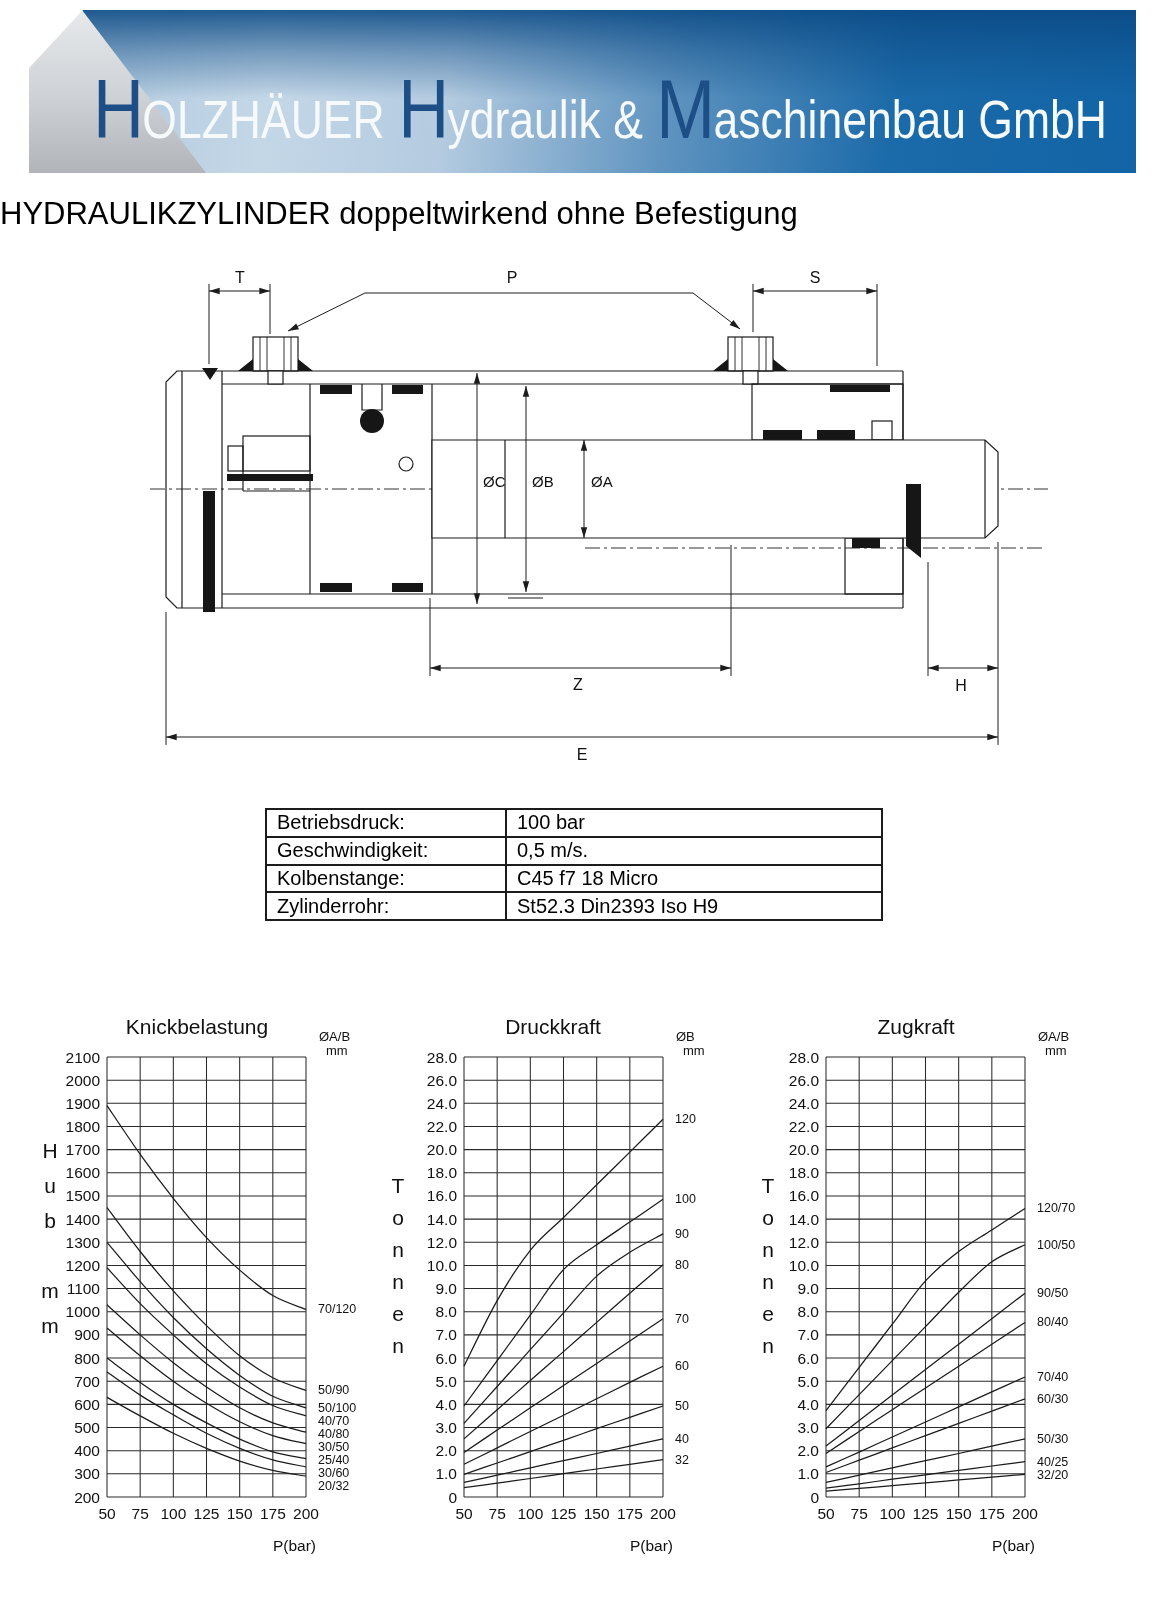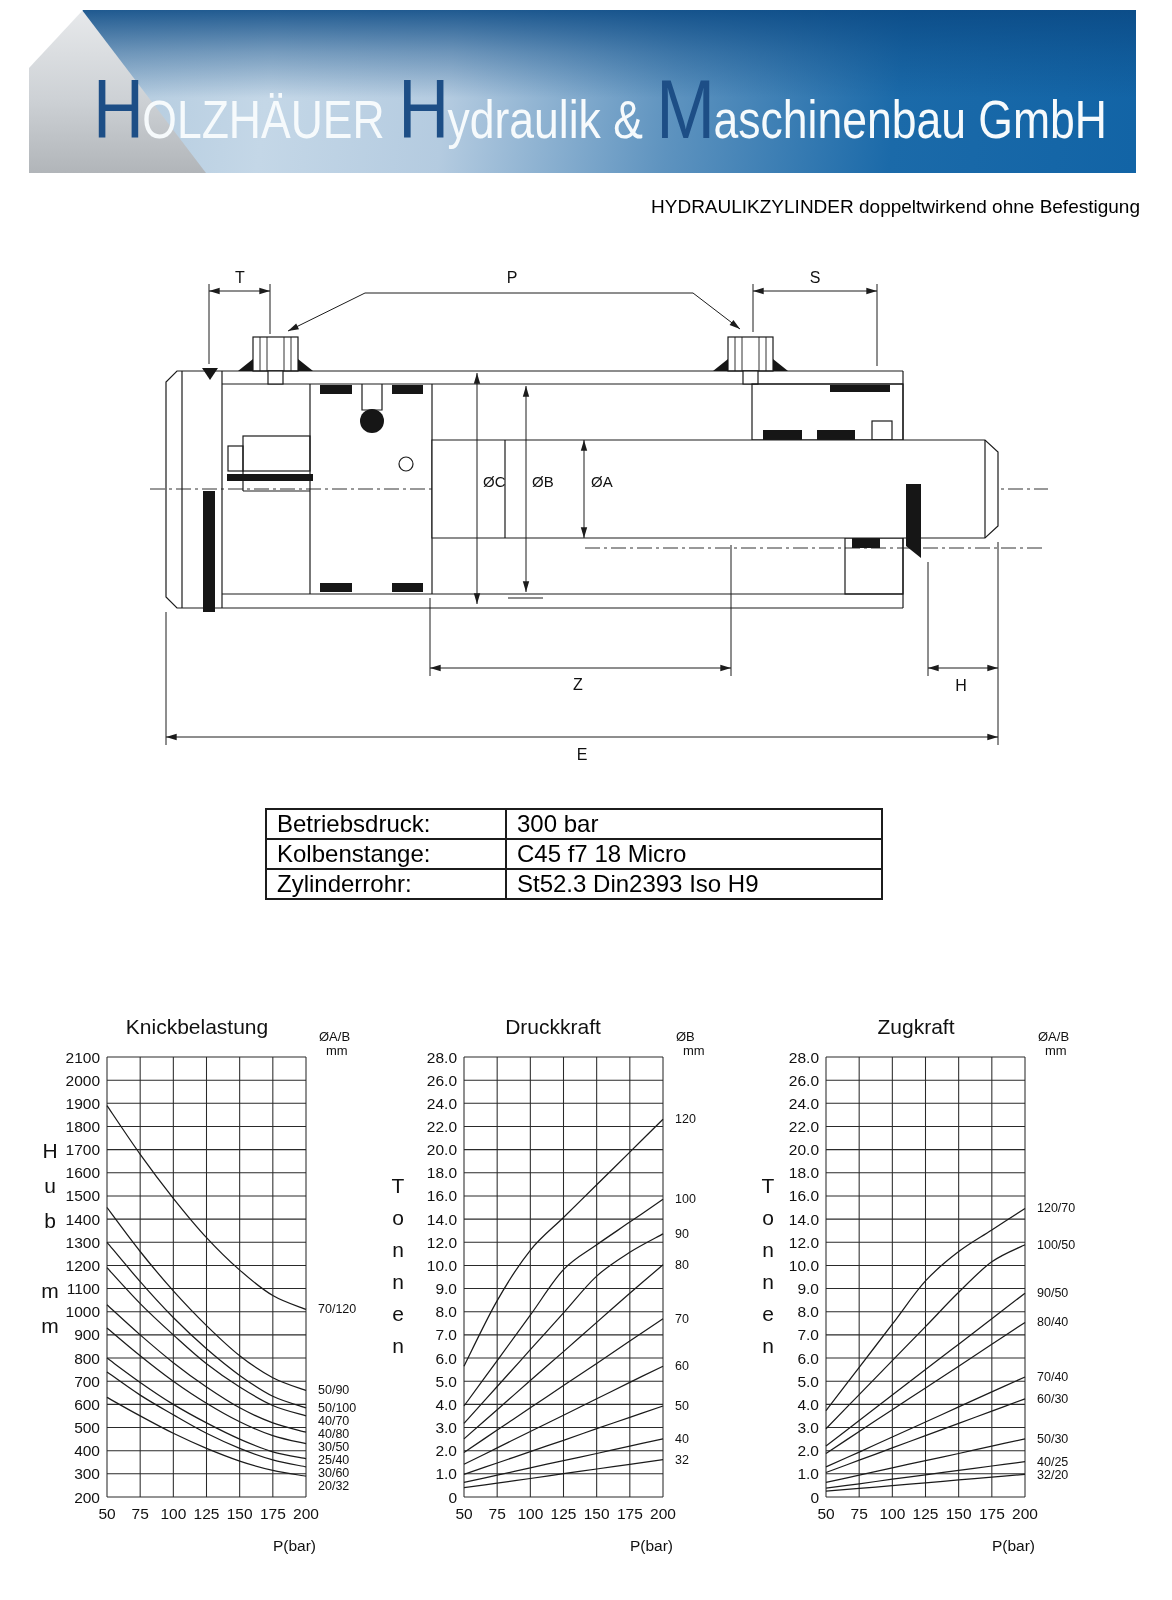--- a/index.html
+++ b/index.html
@@ -14,22 +14,22 @@
     background:linear-gradient(180deg,#e7e9eb 0%,#cdd1d5 55%,#b1b5b9 100%);
     clip-path:polygon(0 57px,53px 0,177px 163px,0 163px);}
   .banner-tri{position:absolute;left:0;top:0;width:60px;height:62px;background:#fff;
     clip-path:polygon(0 0,54px 0,0 58px);}
   .brand{position:absolute;left:64px;top:57px;display:flex;align-items:baseline;white-space:pre;
     transform:scaleX(.84);transform-origin:left bottom;}
   .brand .big{font-size:84px;line-height:1;color:#1d4e86;letter-spacing:-2px;}
   .brand .small{font-size:53px;line-height:1;color:#f6fafc;letter-spacing:0;margin-right:16px;}
   .brand .small:last-child{margin-right:0;}
   
-  .doc-title{position:absolute;left:0;top:196px;width:1140px;text-align:right;
-    font-size:19px;color:#000;}
+  .doc-title{position:absolute;left:0;top:196px;width:1140px;text-align:left;
+    font-size:31px;color:#000;}
   
   svg.art{position:absolute;left:0;top:0;width:1172px;height:1600px;
     font-family:"Liberation Sans",sans-serif;}
   .ln{stroke:#1c1c1c;stroke-width:1.2;fill:none;}
   .thin{stroke-width:.9;}
   .blk{fill:#161616;stroke:none;}
   .wht{fill:#ffffff;stroke:#1c1c1c;stroke-width:1.2;}
   .dim{stroke:#1c1c1c;stroke-width:1;fill:none;}
   .cl{stroke:#1c1c1c;stroke-width:.9;stroke-dasharray:15 4 3 4;fill:none;}
   text.dlabel{font-size:16px;fill:#111;}
@@ -37,21 +37,21 @@
   .grid{stroke:#2a2a2a;stroke-width:1.05;fill:none;}
   .sline{stroke:#1b1b1b;stroke-width:1.25;fill:none;}
   text.tick{font-size:15.5px;fill:#111;}
   text.ctitle{font-size:21px;fill:#111;}
   text.ltitle{font-size:13px;fill:#111;}
   text.ylet{font-size:21px;fill:#111;}
   text.slabel{font-size:12.5px;fill:#111;}
   text.xlab{font-size:15.5px;fill:#111;}
   
   table.spec{position:absolute;left:265px;top:808px;width:618px;border-collapse:collapse;
-    font-size:24px;color:#000;table-layout:fixed;}
+    font-size:20px;color:#000;table-layout:fixed;}
   table.spec td{border:2px solid #1c1c1c;height:25.8px;padding:0 0 0 10px;vertical-align:middle;}
   table.spec td.c1{width:228px;}
 </style>
 </head>
 <body>
 
 <div class="page">
 
   <div class="banner">
     <div class="banner-gray"></div>
@@ -428,21 +428,25 @@
           <text x="1037" y="1465.5684210526315" class="slabel">40/25</text>
           <text x="1037" y="1478.5684210526315" class="slabel">32/20</text>
         </g>
       </g>
   </svg>
 
   <table class="spec">
     <tbody>
       <tr>
         <td class="c1">Betriebsdruck:</td>
-        <td>300 bar</td>
+        <td>100 bar</td>
+      </tr>
+      <tr>
+        <td class="c1">Geschwindigkeit:</td>
+        <td>0,5 m/s.</td>
       </tr>
       <tr>
         <td class="c1">Kolbenstange:</td>
         <td>C45 f7 18 Micro</td>
       </tr>
       <tr>
         <td class="c1">Zylinderrohr:</td>
         <td>St52.3 Din2393 Iso H9</td>
       </tr>
     </tbody>

